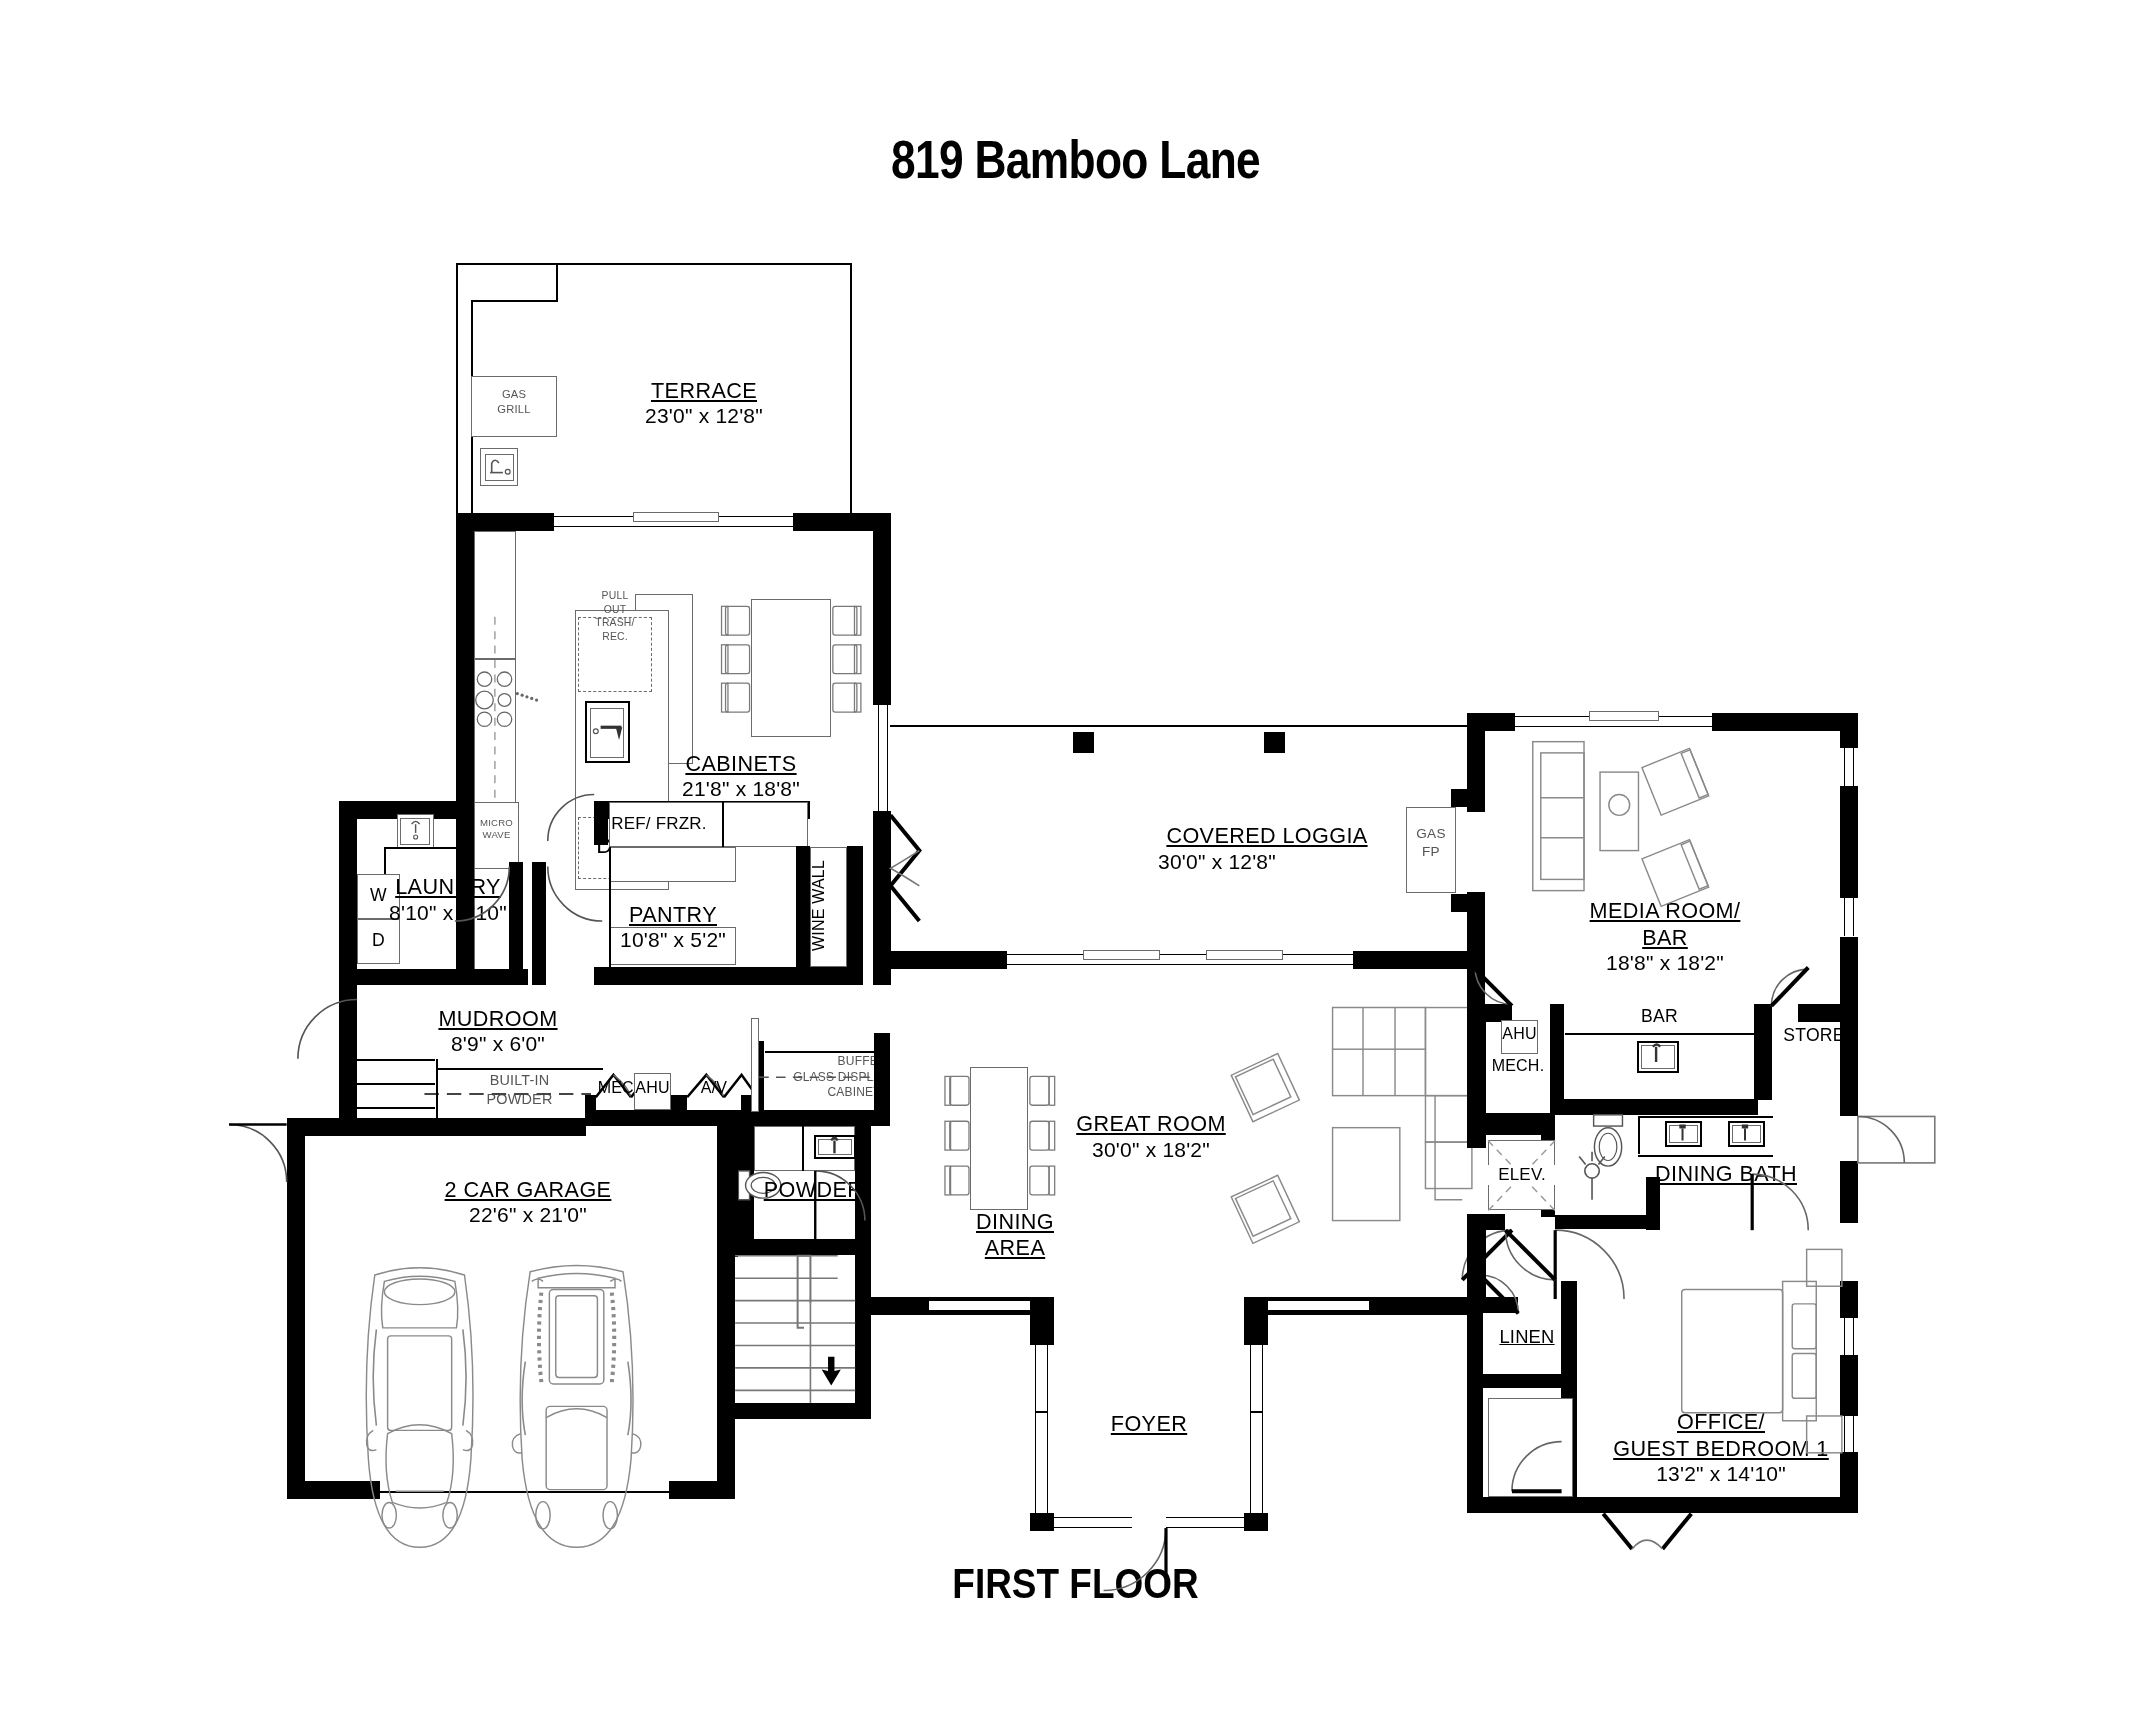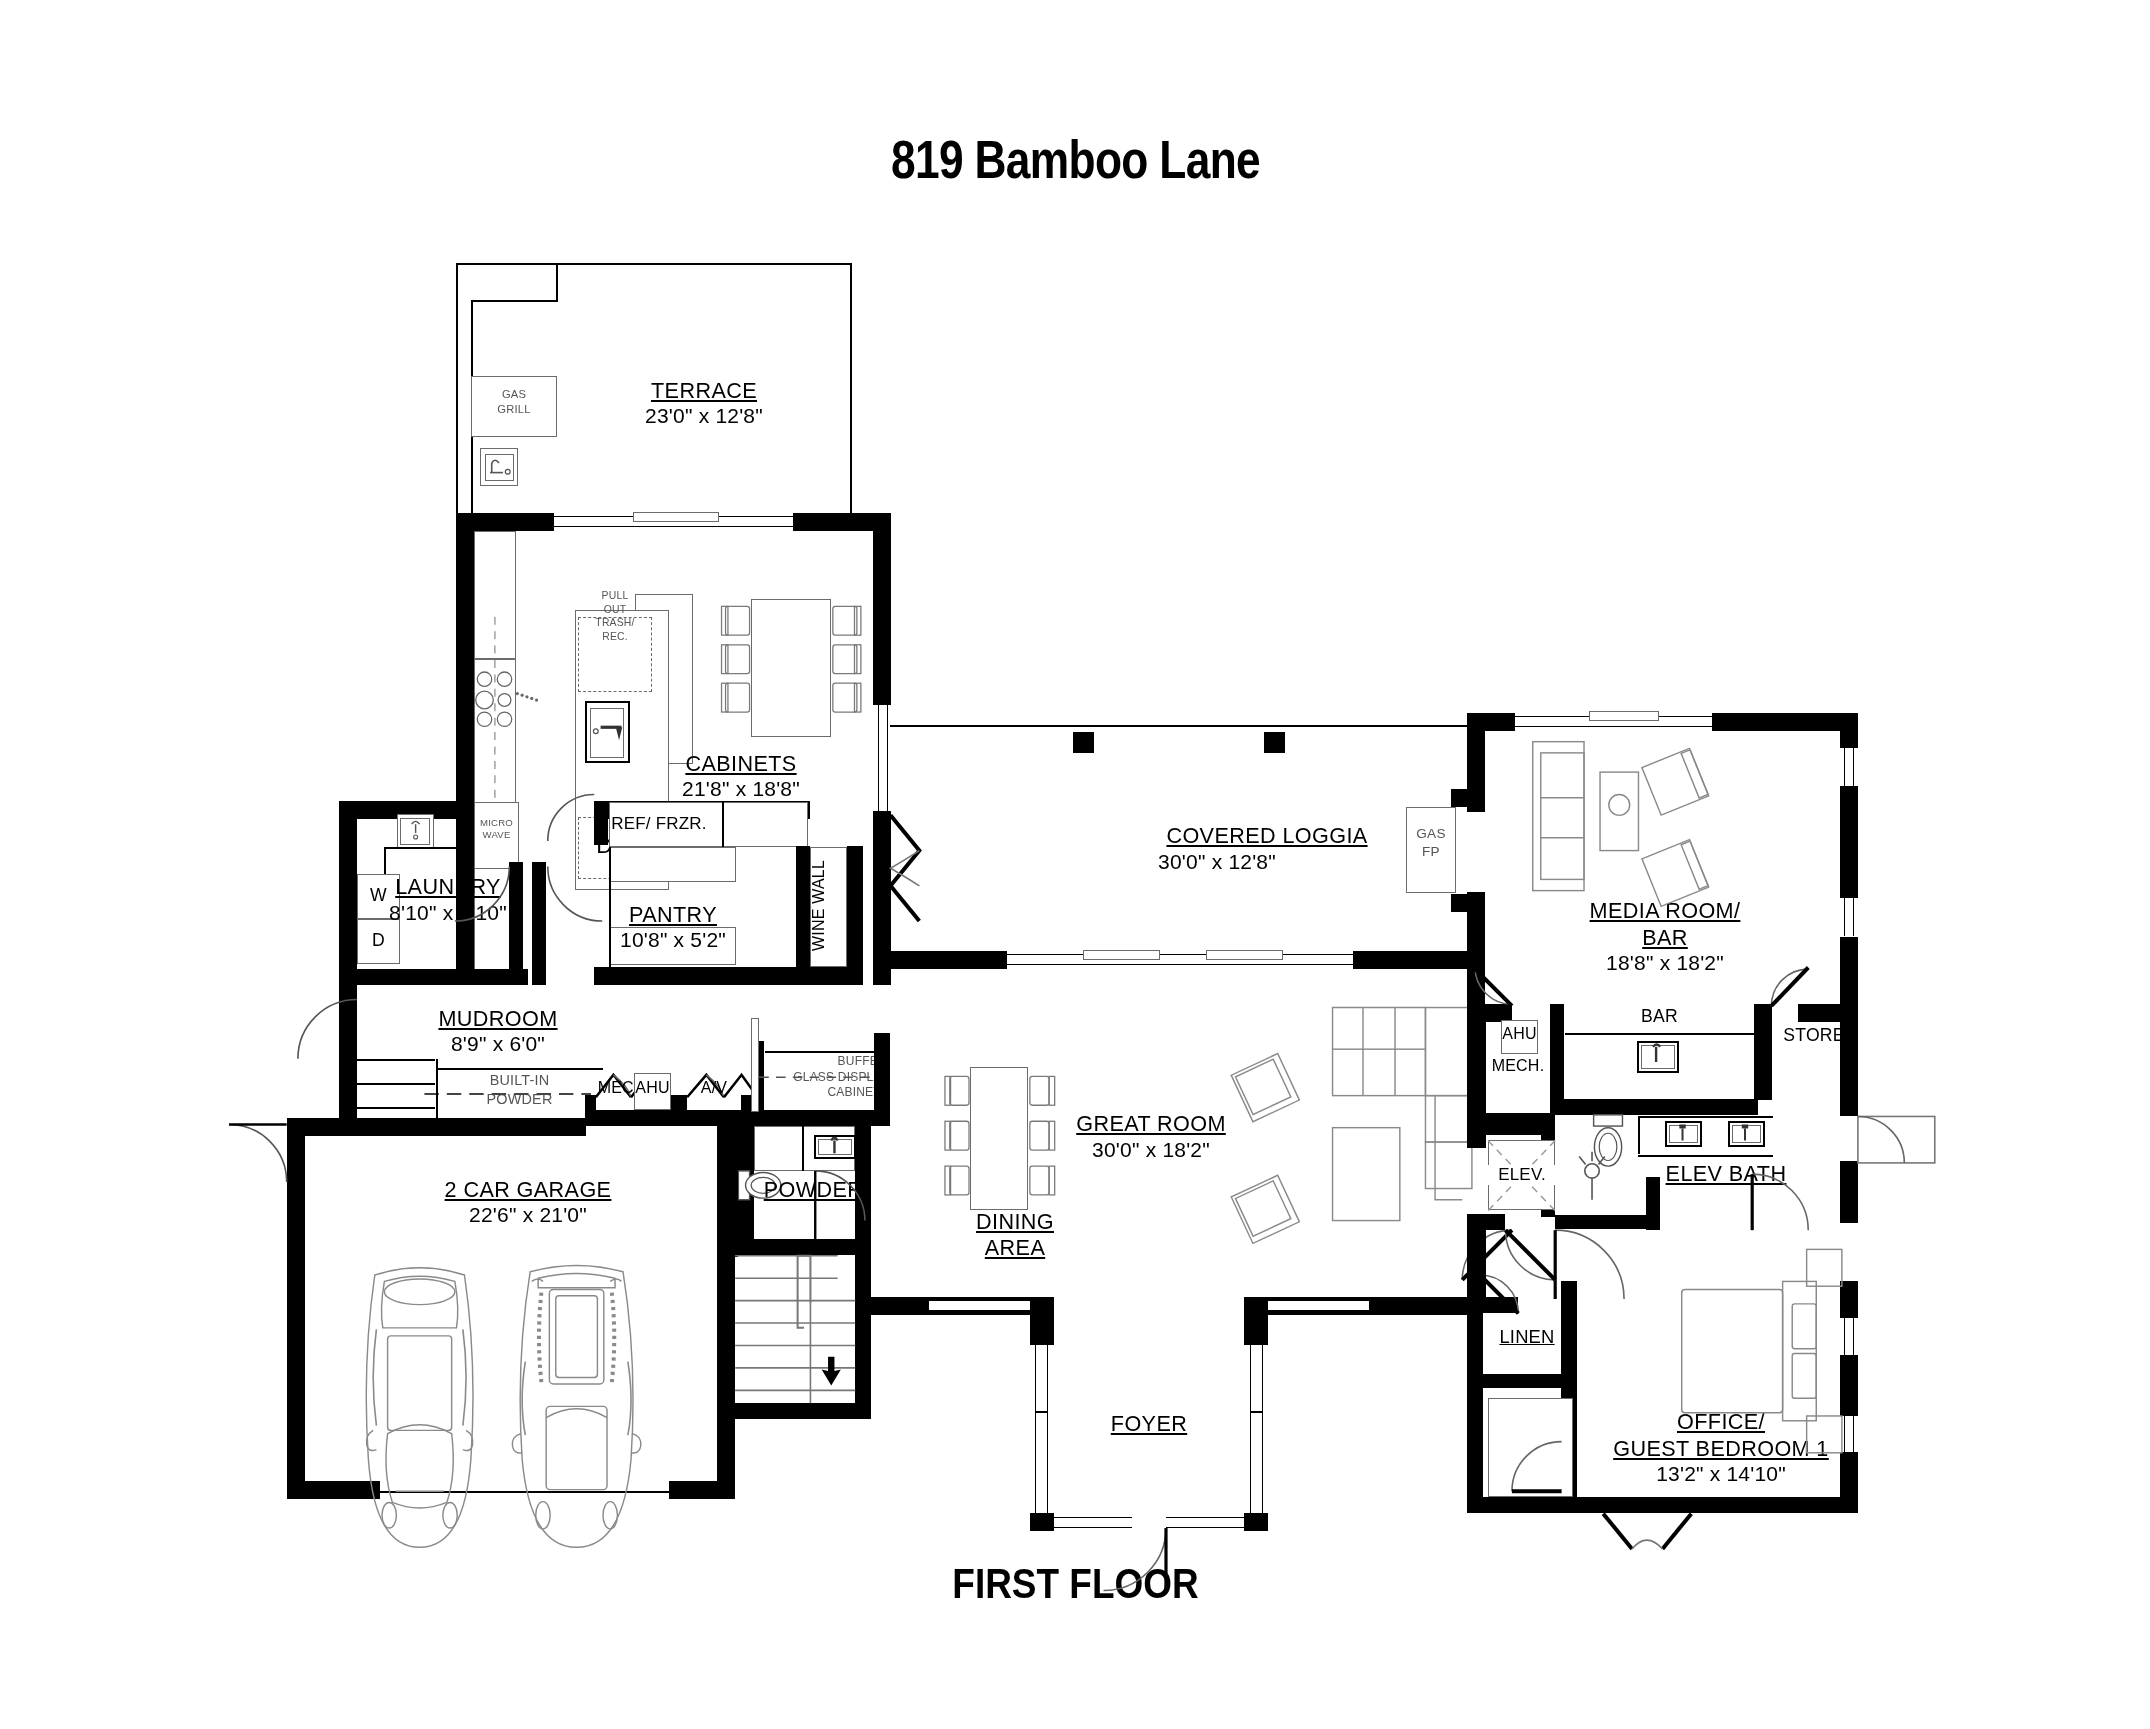--- a/index.html
+++ b/index.html
@@ -500,21 +500,21 @@
   <div class="box" style="left:1665px;top:1121px;width:37px;height:26px;border-width:2.4px;"></div>
   <div class="boxt" style="left:1669px;top:1125px;width:29px;height:17.6px;"></div>
   <div class="box" style="left:1728px;top:1121px;width:37px;height:26px;border-width:2.4px;"></div>
   <div class="boxt" style="left:1732px;top:1125px;width:29px;height:17.6px;"></div>
   <svg class="ov" viewBox="0 0 2686 2160" width="2151" height="1730">
     <path d="M2097 1404 l8 0 l0 5 l-8 0 z" fill="#333"></path>
     <line x1="2101" y1="1409" x2="2101" y2="1424" stroke="#333" stroke-width="2.5"></line>
     <path d="M2175 1404 l8 0 l0 5 l-8 0 z" fill="#333"></path>
     <line x1="2179" y1="1409" x2="2179" y2="1424" stroke="#333" stroke-width="2.5"></line>
   </svg>
-  <div class="lbl lbl-room" style="left:1630px;top:1161px;width:192px;">ELEV BATH</div>
+  <div class="lbl lbl-room" style="left:1630px;top:1161px;width:192px;">DINING BATH</div>
 
   <div class="w" style="left:1555px;top:1215px;width:94px;height:14.4px;"></div>
   <div class="w" style="left:1646px;top:1177px;width:14.4px;height:53px;"></div>
   <div class="w" style="left:1840px;top:1010px;width:17.6px;height:106px;"></div>
   <div class="w" style="left:1840px;top:1161px;width:17.6px;height:62px;"></div>
   <svg class="ov" viewBox="0 0 2686 2160" width="2151" height="1730">
     <rect x="2320" y="1394" width="96" height="58" stroke="#777" stroke-width="2" fill="none"></rect>
     <path d="M2320 1394 a58 58 0 0 1 58 58" stroke="#666" stroke-width="2" fill="none"></path>
   </svg>
   <svg class="ov" viewBox="0 0 2686 2160" width="2151" height="1730">

